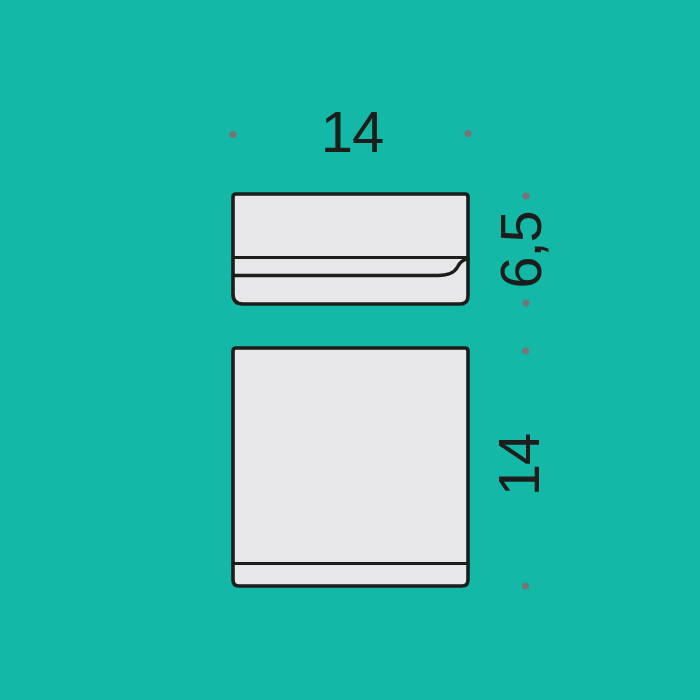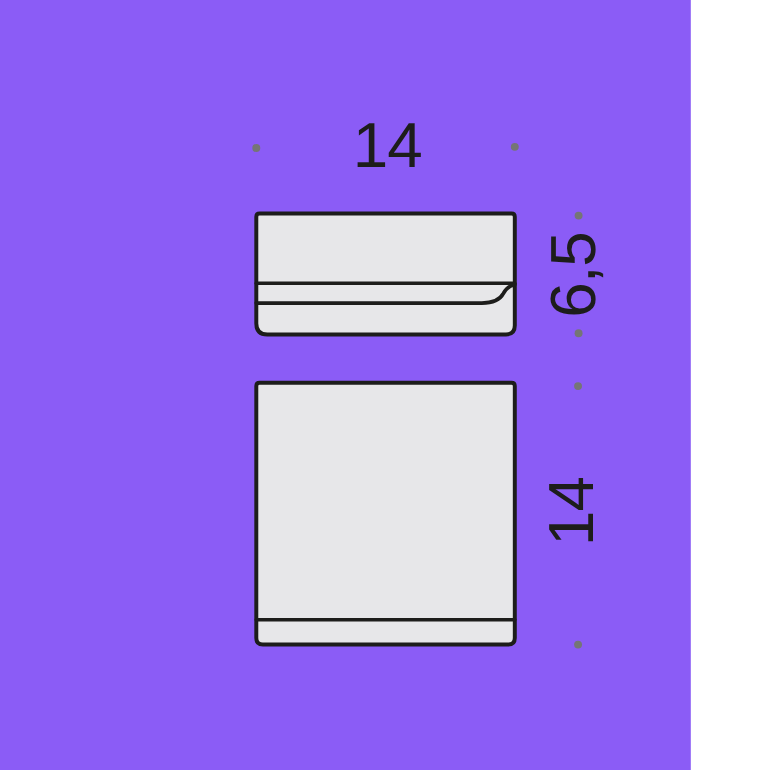--- a/index.html
+++ b/index.html
@@ -2,23 +2,23 @@
 <html><head>
 <meta charset="utf-8">
 <style>
   html, body {
     margin: 0;
     padding: 0;
     background: #ffffff;
   }
   .canvas {
     position: relative;
-    width: 628px;
+    width: 700px;
     height: 700px;
-    background: #8b5cf6;
+    background: #14b8a6;
     overflow: hidden;
     font-family: "Liberation Sans", sans-serif;
     text-decoration: underline;
   }
   .drawing-svg {
     position: absolute;
     left: 0;
     top: 0;
   }
   .dim-label {

